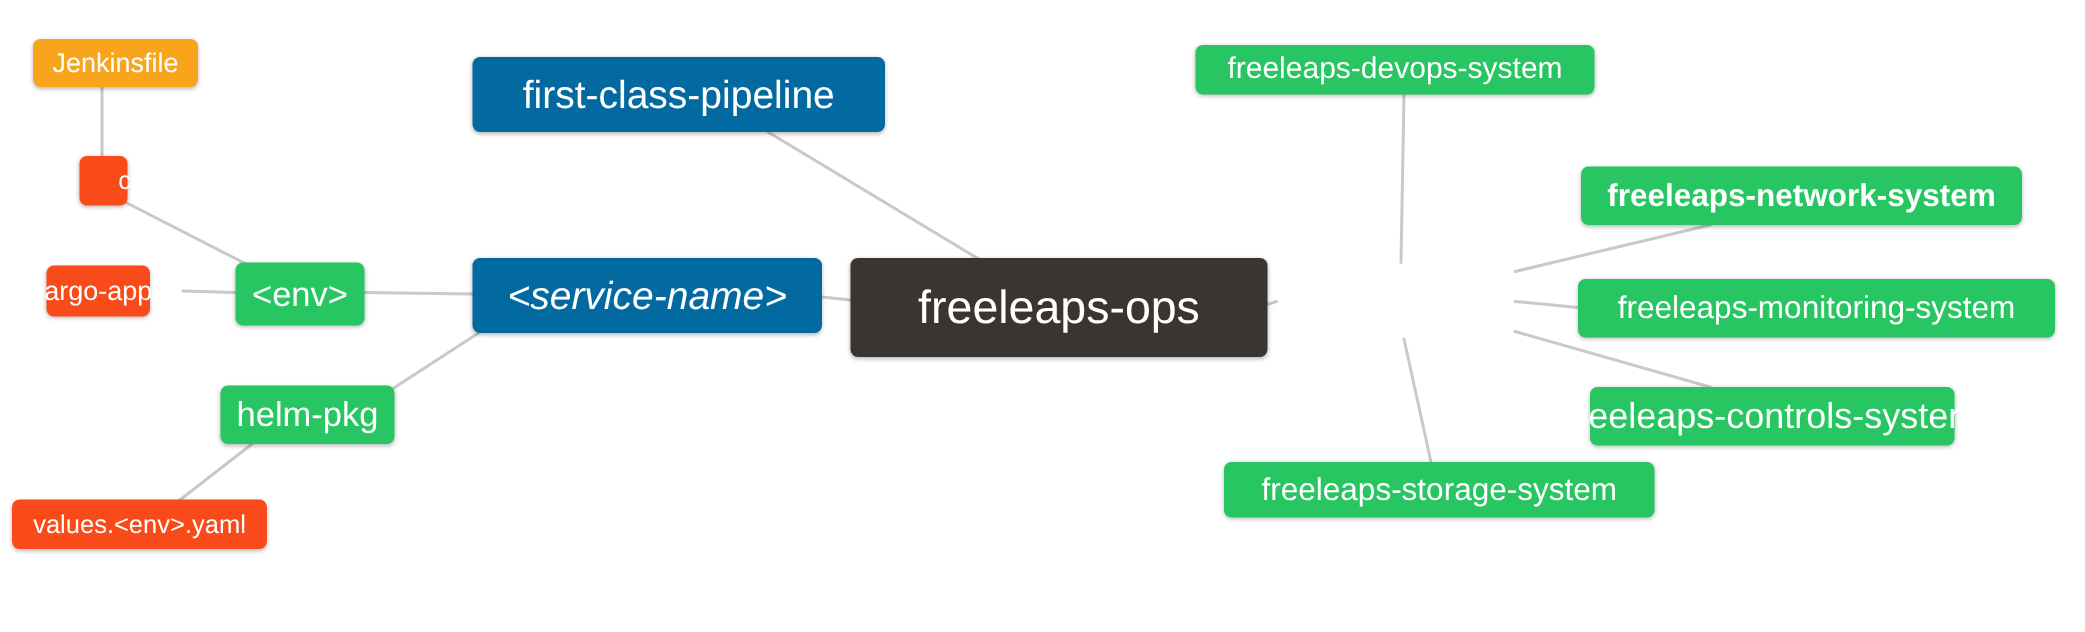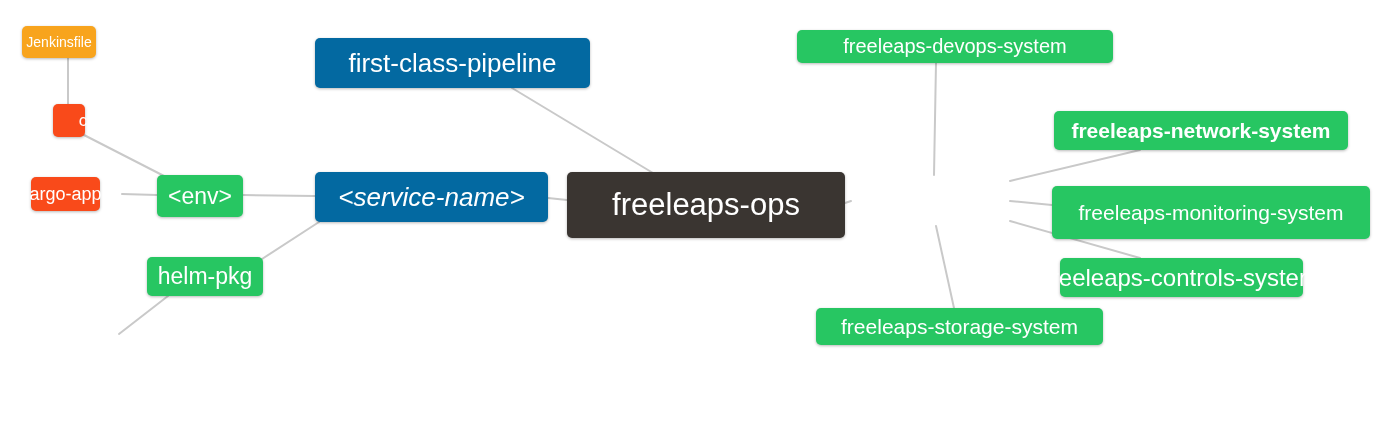--- a/index.html
+++ b/index.html
@@ -38,33 +38,33 @@
     box-sizing: border-box;
     cursor: default;
   }
   .blue   { background: #0369a1; }
   .green  { background: #27c662; }
   .red    { background: #f94a1a; }
   .orange { background: #f8a41d; }
   .dark   { background: #3a3531; }
 
   
-  .n-jenkinsfile        { left: 22px;   top: 26px;  width: 74px;  height: 32px; font-size: 14px; }
+  .n-jenkinsfile        { left: 22px;   top: 26px;  width: 110px;  height: 32px; font-size: 18px; }
   .n-ci                 { left: 53px;   top: 104px; width: 32px;  height: 33px; font-size: 17px; padding-left: 32px; }
   .n-argo-app           { left: 31px;   top: 177px; width: 69px;  height: 34px; font-size: 18px; }
   .n-env                { left: 157px;  top: 175px; width: 86px;  height: 42px; font-size: 23px; }
   .n-helm-pkg           { left: 147px;  top: 257px; width: 116px; height: 39px; font-size: 23px; }
   .n-values-env-yaml    { left: 8px;    top: 333px; width: 170px; height: 33px; font-size: 17px; }
   .n-first-class-pipeline { left: 315px; top: 38px;  width: 275px; height: 50px; font-size: 26px; }
   .n-service-name       { left: 315px;  top: 172px; width: 233px; height: 50px; font-size: 26px; font-style: italic; }
   .n-freeleaps-ops      { left: 567px;  top: 172px; width: 278px; height: 66px; font-size: 31px; }
   .n-manifests          { left: 851px;  top: 175px; width: 159px; height: 51px; font-size: 27px; }
-  .n-devops-system      { left: 797px;  top: 30px;  width: 316px; height: 33px; font-size: 20px; }
+  .n-devops-system      { left: 797px;  top: 30px;  width: 266px; height: 33px; font-size: 20px; }
   .n-network-system     { left: 1054px; top: 111px; width: 294px; height: 39px; font-size: 21px; font-weight: bold; }
-  .n-monitoring-system  { left: 1052px; top: 186px; width: 318px; height: 53px; font-size: 21px; }
+  .n-monitoring-system  { left: 1052px; top: 186px; width: 318px; height: 39px; font-size: 21px; }
   .n-controls-system    { left: 1060px; top: 258px; width: 243px; height: 39px; font-size: 24px; }
   .n-storage-system     { left: 816px;  top: 308px; width: 287px; height: 37px; font-size: 21px; }
 </style>
 </head>
 <body>
 
 <div class="canvas">
 
   <svg class="edges" viewBox="0 0 1390 421" xmlns="http://www.w3.org/2000/svg">
     <line x1="68" y1="58" x2="68" y2="104"></line>
@@ -86,20 +86,21 @@
   <div class="node orange n-jenkinsfile">Jenkinsfile</div>
 
   <div class="node red n-ci">ci</div>
 
   <div class="node red n-argo-app">argo-app</div>
 
   <div class="node green n-env">&lt;env&gt;</div>
 
   <div class="node green n-helm-pkg">helm-pkg</div>
 
+  <div class="node red n-values-env-yaml">values.&lt;env&gt;.yaml</div>
 
   <div class="node blue n-first-class-pipeline">first-class-pipeline</div>
 
   <div class="node blue n-service-name">&lt;service-name&gt;</div>
 
   <div class="node dark n-freeleaps-ops">freeleaps-ops</div>
 
 
   <div class="node green n-devops-system">freeleaps-devops-system</div>
 

